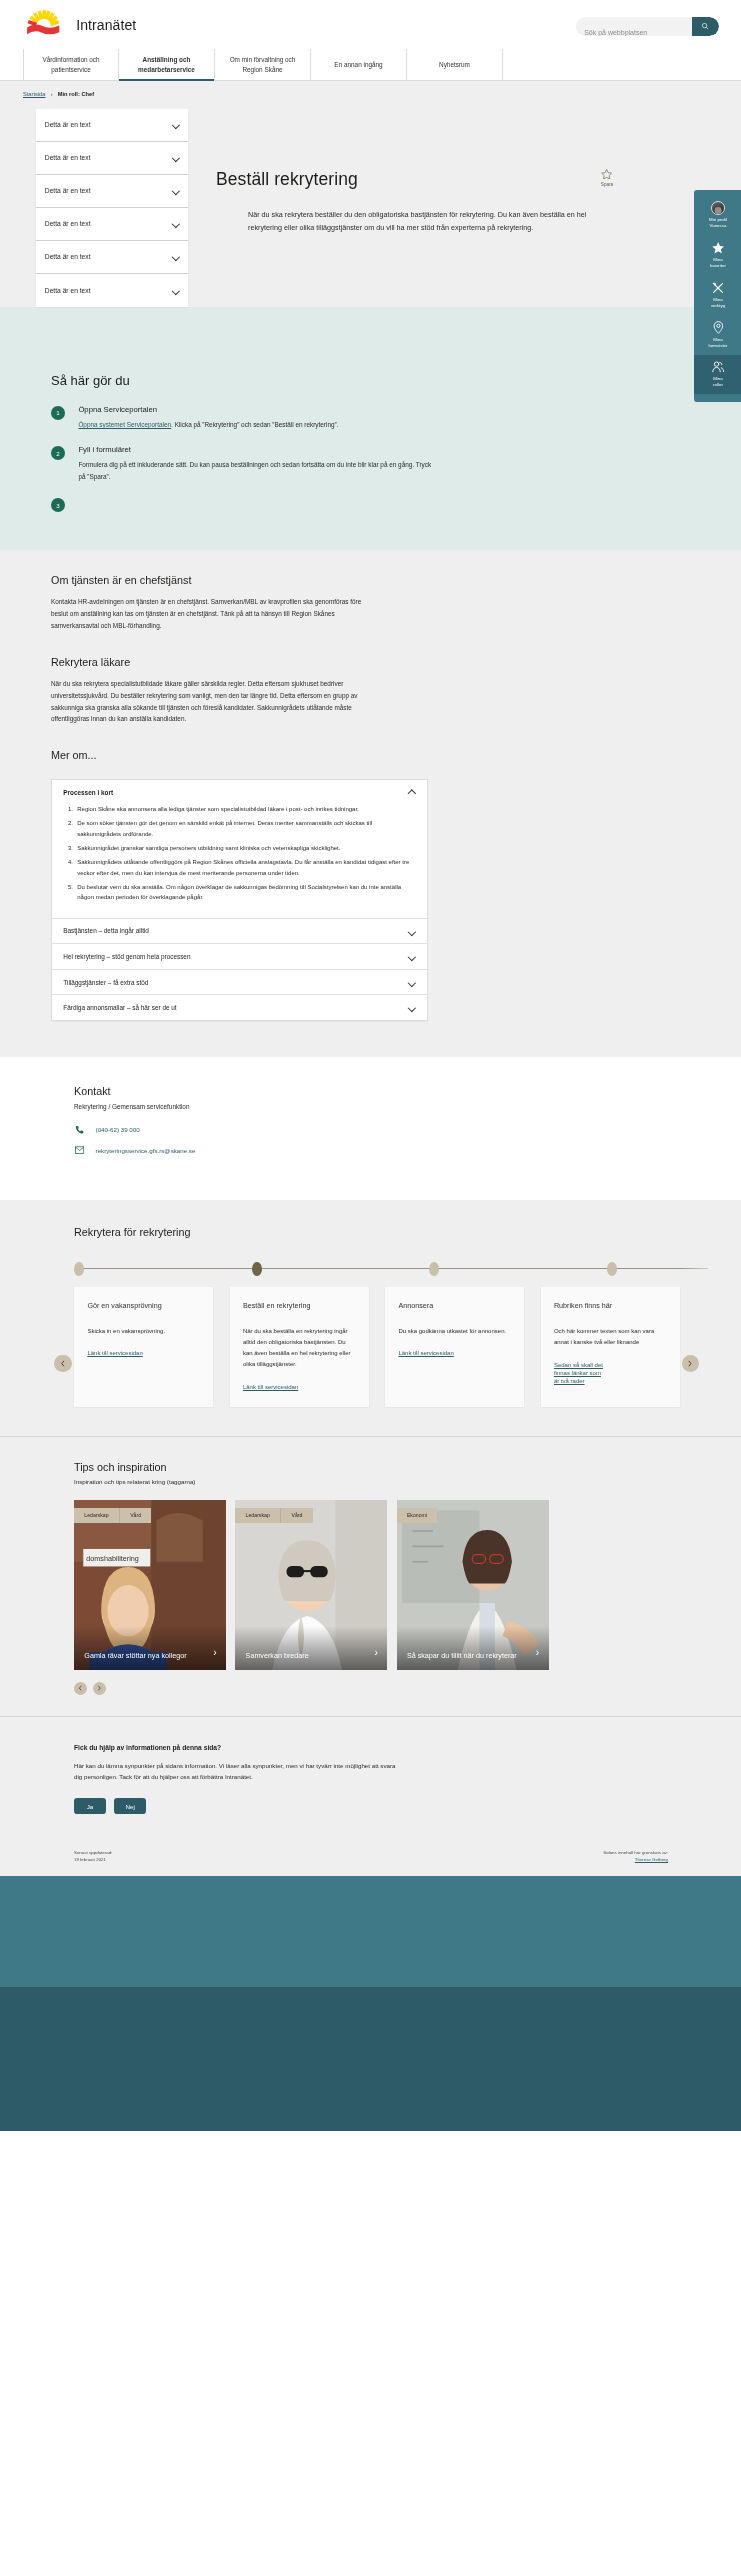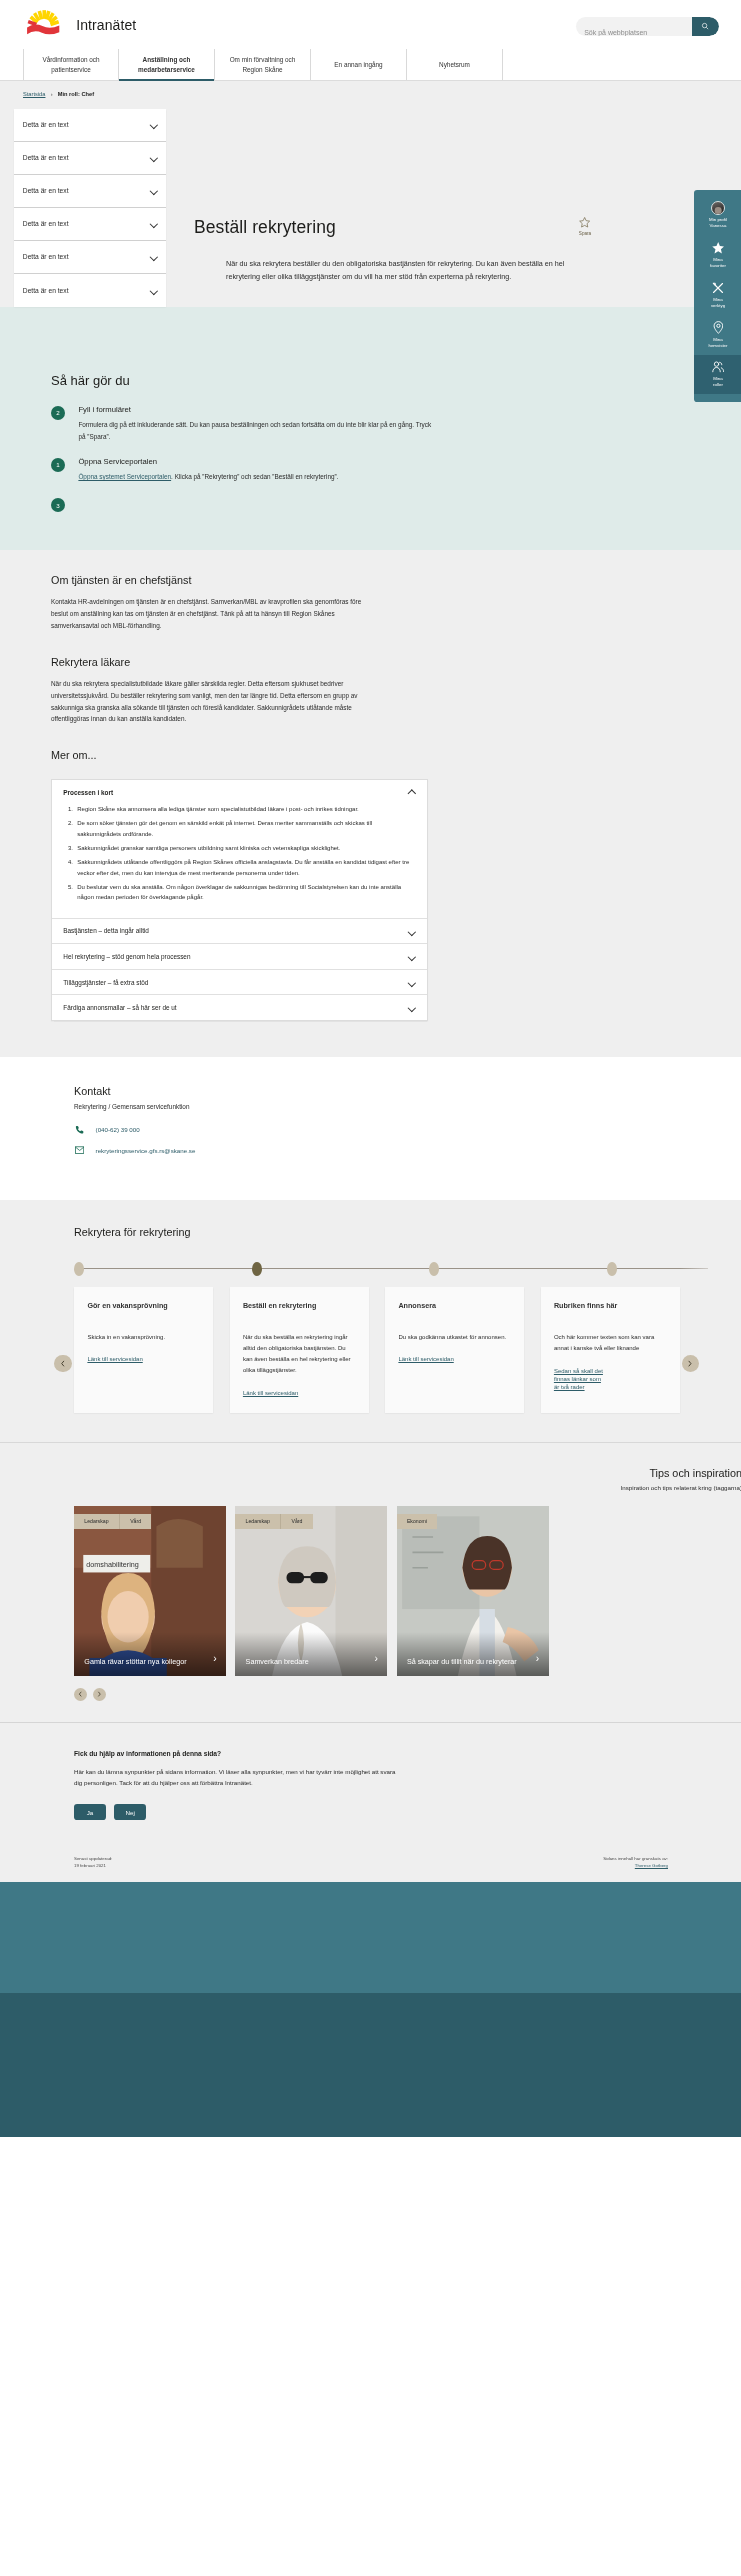--- a/index.html
+++ b/index.html
@@ -107,22 +107,22 @@
     gap: 5.2px;
   }
   .breadcrumb-link { color: #2d5c68; text-decoration: underline; cursor: pointer; }
   .breadcrumb-sep { color: #555; font-size: 5.7px; }
   .breadcrumb-current { color: #222; font-weight: 700; }
 
   
   .page-grey { background: #efefef; position: relative; }
   .layout {
     display: flex;
-    align-items: flex-end;
-    padding: 0 14px;
+    align-items: center;
+    padding: 0 36px;
     gap: 0;
     position: relative;
   }
   .left-col { width: 152px; flex: 0 0 152px; padding-top: 7.2px; }
   .dropdown-card {
     background: #ffffff;
     box-shadow: 0 0.5px 1.5px rgba(0,0,0,.08);
   }
   .dropdown-row {
     height: 33px;
@@ -295,21 +295,21 @@
     background: #c9bfab;
   }
   .tl-dot.active { background: #6f6543; }
   .cards-row { display: flex; gap: 16.5px; width: 721px; }
   .proc-card {
     width: 139px;
     background: #fafafa;
     padding: 14.4px 13.4px 15.5px 13.4px;
     box-shadow: 0 0.5px 1.5px rgba(0,0,0,.1);
   }
-  .proc-card h3 { font-size: 7.2px; font-weight: 700; color: #333; margin-bottom: 22px; }
+  .proc-card h3 { font-size: 7.2px; font-weight: 400; color: #333; margin-bottom: 16px; }
   .proc-card p { font-size: 6px; line-height: 1.85; color: #2b2b2b; margin-bottom: 13.4px; }
   .proc-card a { display: block; font-size: 6px; color: #2d5c68; text-decoration: underline; margin-bottom: 2.1px; }
   .carousel-arrow {
     position: absolute;
     width: 17.5px; height: 17.5px;
     border-radius: 50%;
     background: #c9bfab;
     display: flex; align-items: center; justify-content: center;
     cursor: pointer;
     top: 155px;
@@ -318,21 +318,21 @@
   .carousel-arrow.right { right: 43px; }
   .fade-right {
     position: absolute;
     right: 0; top: 0; bottom: 0;
     width: 62px;
     background: linear-gradient(to right, rgba(239,239,239,0), rgba(239,239,239,.95) 70%);
     pointer-events: none;
   }
 
   
-  .tips-band { background: #efefef; padding: 24px 0 20.6px 74px; position: relative; text-align: right; }
+  .tips-band { background: #efefef; padding: 24px 0 20.6px 74px; position: relative; }
   h2.tips-title { font-size: 10.8px; font-weight: 400; color: #1d1d1b; margin-bottom: 5.2px; }
   .tips-sub { font-size: 6.2px; color: #2b2b2b; margin-bottom: 15.5px; }
   .tips-row { display: flex; gap: 9.3px; }
   .tip-card {
     position: relative;
     width: 152px;
     height: 170px;
     overflow: hidden;
     cursor: pointer;
     flex: 0 0 152px;
@@ -626,34 +626,34 @@
         </div>
       </section>
     </div>
   </div>
 
   <section class="steps-band">
     <div class="steps-inner">
       <h2 class="sec-title">Så här gör du</h2>
 
       <div class="step-row">
-        <div class="step-num">2</div>
-        <div class="step-body">
-          <div class="step-head">Fyll i formuläret</div>
-          <div class="step-text">Formulera dig på ett inkluderande sätt. Du kan pausa beställningen och sedan fortsätta om du inte blir klar på en gång. Tryck på ”Spara”.</div>
-        </div>
-      </div>
-
-      <div class="step-row">
         <div class="step-num">1</div>
         <div class="step-body">
           <div class="step-head">Öppna Serviceportalen</div>
           <div class="step-text">
             <a href="#">Öppna systemet Serviceportalen</a><span>. Klicka på ”Rekrytering” och sedan ”Beställ en rekrytering”.</span>
           </div>
+        </div>
+      </div>
+
+      <div class="step-row">
+        <div class="step-num">2</div>
+        <div class="step-body">
+          <div class="step-head">Fyll i formuläret</div>
+          <div class="step-text">Formulera dig på ett inkluderande sätt. Du kan pausa beställningen och sedan fortsätta om du inte blir klar på en gång. Tryck på ”Spara”.</div>
         </div>
       </div>
 
       <div class="step-row">
         <div class="step-num">3</div>
       </div>
     </div>
   </section>
 
   <section class="text-section">

